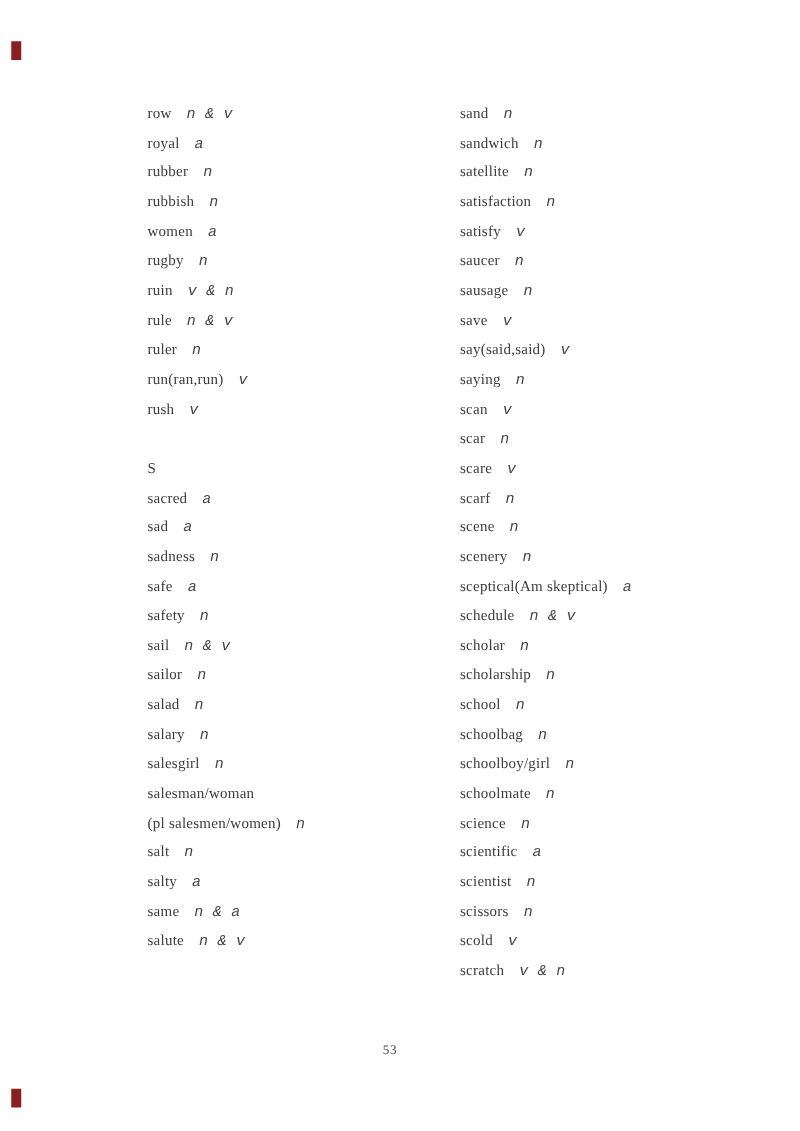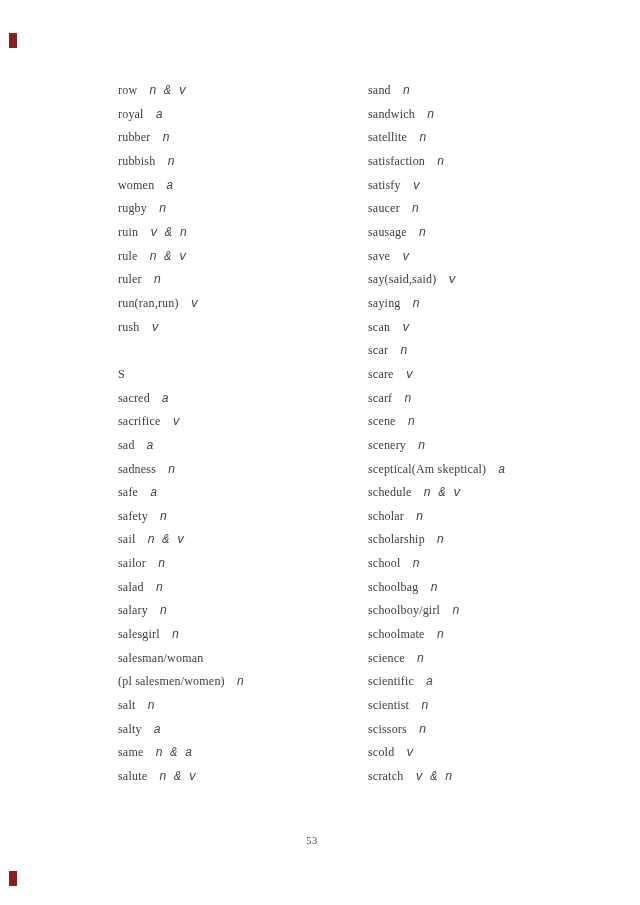--- a/index.html
+++ b/index.html
@@ -71,21 +71,20 @@
       <div class="row"><span class="word"><span>women</span></span><span class="pos">a</span></div>
       <div class="row"><span class="word"><span>rugby</span></span><span class="pos">n</span></div>
       <div class="row"><span class="word"><span>ruin</span></span><span class="pos">v &amp; n</span></div>
       <div class="row"><span class="word"><span>rule</span></span><span class="pos">n &amp; v</span></div>
       <div class="row"><span class="word"><span>ruler</span></span><span class="pos">n</span></div>
       <div class="row"><span class="word"><span>run(ran,run)</span></span><span class="pos">v</span></div>
       <div class="row"><span class="word"><span>rush</span></span><span class="pos">v</span></div>
       <div class="row"></div>
       <div class="row"><span>S</span></div>
       <div class="row"><span class="word"><span>sacred</span></span><span class="pos">a</span></div>
-      <div class="row"><span class="word"><span>sacrifice</span></span><span class="pos">v</span></div>
       <div class="row"><span class="word"><span>sad</span></span><span class="pos">a</span></div>
       <div class="row"><span class="word"><span>sadness</span></span><span class="pos">n</span></div>
       <div class="row"><span class="word"><span>safe</span></span><span class="pos">a</span></div>
       <div class="row"><span class="word"><span>safety</span></span><span class="pos">n</span></div>
       <div class="row"><span class="word"><span>sail</span></span><span class="pos">n &amp; v</span></div>
       <div class="row"><span class="word"><span>sailor</span></span><span class="pos">n</span></div>
       <div class="row"><span class="word"><span>salad</span></span><span class="pos">n</span></div>
       <div class="row"><span class="word"><span>salary</span></span><span class="pos">n</span></div>
       <div class="row"><span class="word"><span>salesgirl</span></span><span class="pos">n</span></div>
       <div class="row"><span class="word"><span>salesman/woman</span></span></div>

